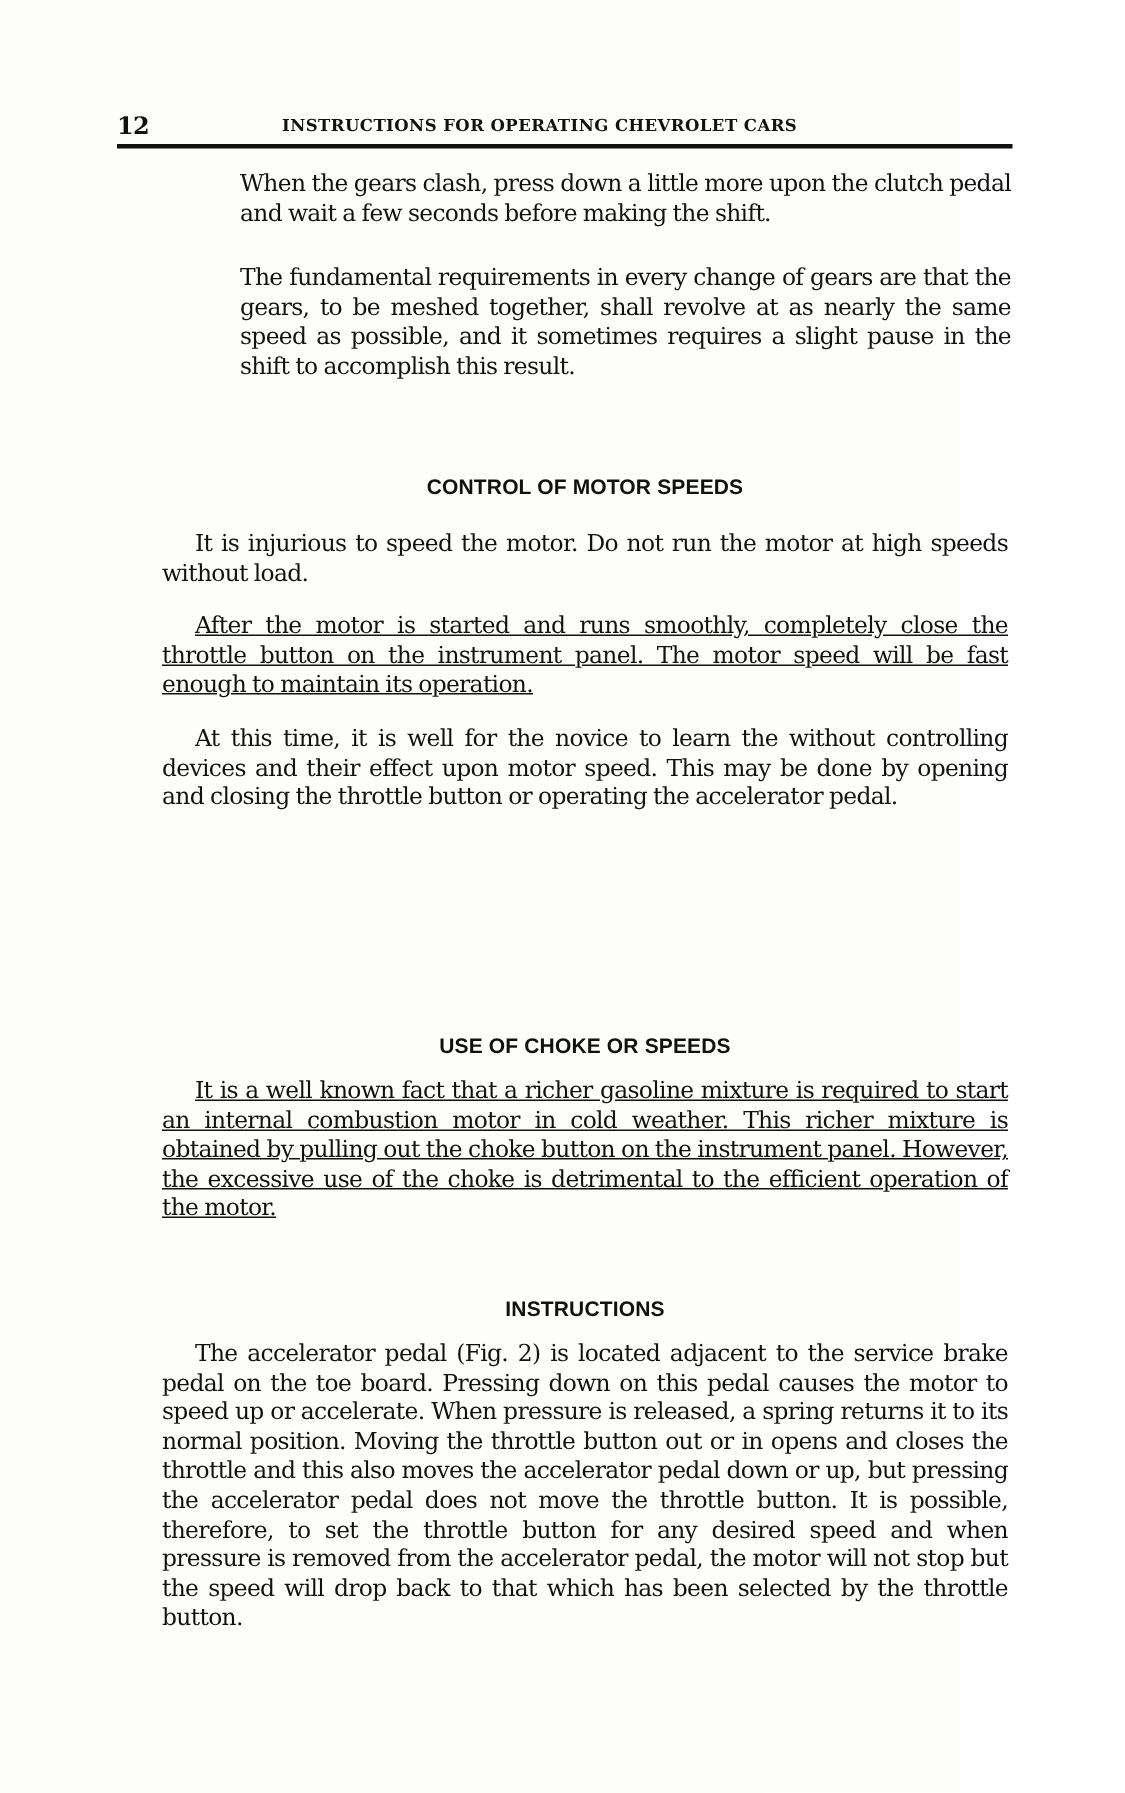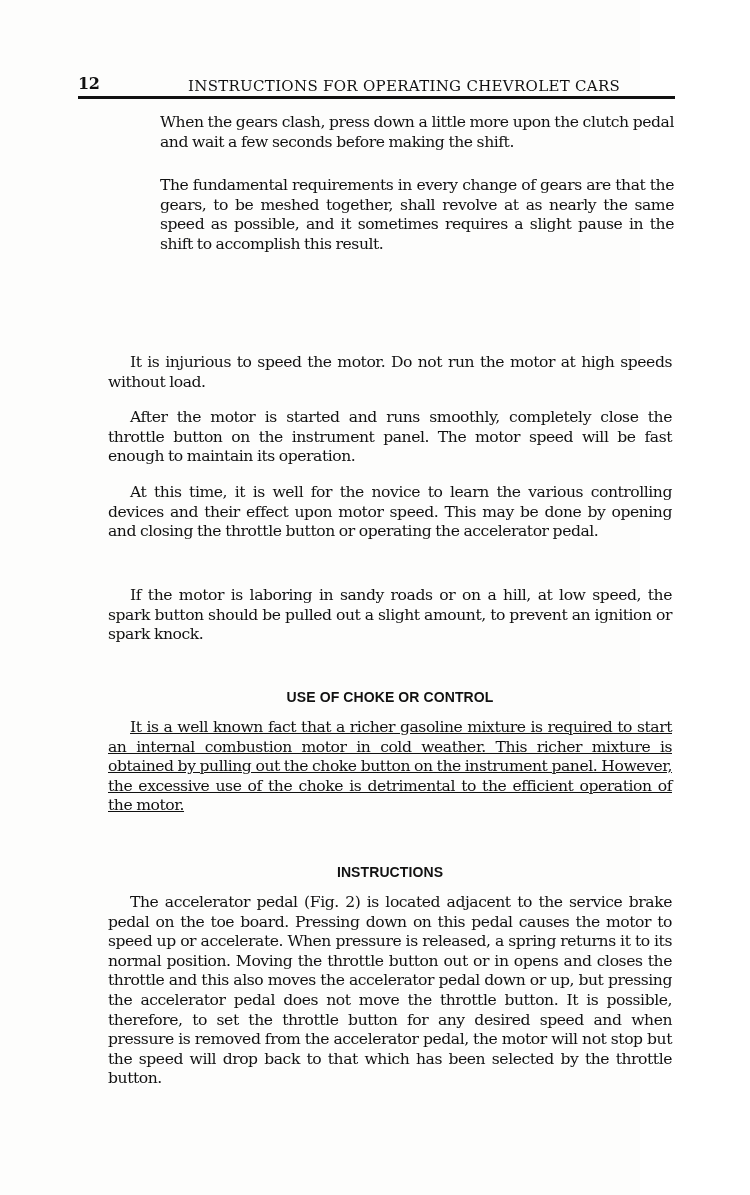--- a/index.html
+++ b/index.html
@@ -34,22 +34,22 @@
       left: 0;
       top: 0;
       font-size: 16px;
       font-weight: bold;
       letter-spacing: -0.5px;
     }
     .running-title {
       position: absolute;
       left: 110px;
       top: 3px;
-      font-size: 15px;
-      font-weight: normal;
+      font-size: 11px;
+      font-weight: bold;
       letter-spacing: 0.3px;
       text-align: right;
     }
     .block {
       position: absolute;
       font-size: 15.6px;
       line-height: 19.6px;
       text-align: justify;
       font-family: "DejaVu Serif", serif;
       letter-spacing: -0.45px;
@@ -81,24 +81,24 @@
 <div class="page">
 
   <div class="running-head">
     <span class="page-number">12</span>
     <span class="running-title">INSTRUCTIONS FOR OPERATING CHEVROLET CARS</span>
   </div>
 
   <p class="block indented-block" style="top:113px; margin:0;">When the gears clash, press down a little more upon the clutch pedal and wait a few seconds before making the shift.</p>
   <p class="block indented-block" style="top:176px; margin:0;">The fundamental requirements in every change of gears are that the gears, to be meshed together, shall revolve at as nearly the same speed as possible, and it sometimes requires a slight pause in the shift to accomplish this result.</p>
 
+  <h2 class="heading" style="top:316px; margin:0;">CONTROL OF MOTOR SPEEDS</h2>
   <p class="block full-block" style="top:353px; margin:0;">It is injurious to speed the motor.  Do not run the motor at high speeds without load.</p>
-  <p class="block full-block" style="top:408px; margin:0;">After the motor is started and runs smoothly, completely close the throttle button on the instrument panel.  The motor speed will be fast enough to maintain its operation.</p>
-  <p class="block full-block" style="top:483px; margin:0;">At this time, it is well for the novice to learn the various controlling devices and their effect upon motor speed.  This may be done by opening and closing the throttle button or operating the accelerator pedal.</p>
-  <p class="block full-block" style="top:586px; margin:0;">If the motor is laboring in sandy roads or on a hill, at low speed, the spark button should be pulled out a slight amount, to prevent an ignition or spark knock.</p>
+  <p class="block full-block" style="top:408px; margin:0;text-decoration:underline;">After the motor is started and runs smoothly, completely close the throttle button on the instrument panel.  The motor speed will be fast enough to maintain its operation.</p>
+  <p class="block full-block" style="top:483px; margin:0;">At this time, it is well for the novice to learn the without controlling devices and their effect upon motor speed.  This may be done by opening and closing the throttle button or operating the accelerator pedal.</p>
 
-  <h2 class="heading" style="top:689px; margin:0;">USE OF CHOKE OR CONTROL</h2>
+  <h2 class="heading" style="top:689px; margin:0;">USE OF CHOKE OR SPEEDS</h2>
   <p class="block full-block" style="top:718px; margin:0;text-decoration:underline;">It is a well known fact that a richer gasoline mixture is required to start an internal combustion motor in cold weather.  This richer mixture is obtained by pulling out the choke button on the instrument panel.  However, the excessive use of the choke is detrimental to the efficient operation of the motor.</p>
 
   <h2 class="heading" style="top:864px; margin:0;">INSTRUCTIONS</h2>
   <p class="block full-block" style="top:893px; margin:0;">The accelerator pedal (Fig. 2) is located adjacent to the service brake pedal on the toe board.  Pressing down on this pedal causes the motor to speed up or accelerate.  When pressure is released, a spring returns it to its normal position.  Moving the throttle button out or in opens and closes the throttle and this also moves the accelerator pedal down or up, but pressing the accelerator pedal does not move the throttle button.  It is possible, therefore, to set the throttle button for any desired speed and when pressure is removed from the accelerator pedal, the motor will not stop but the speed will drop back to that which has been selected by the throttle button.</p>
 
 </div>
 
 </body></html>

